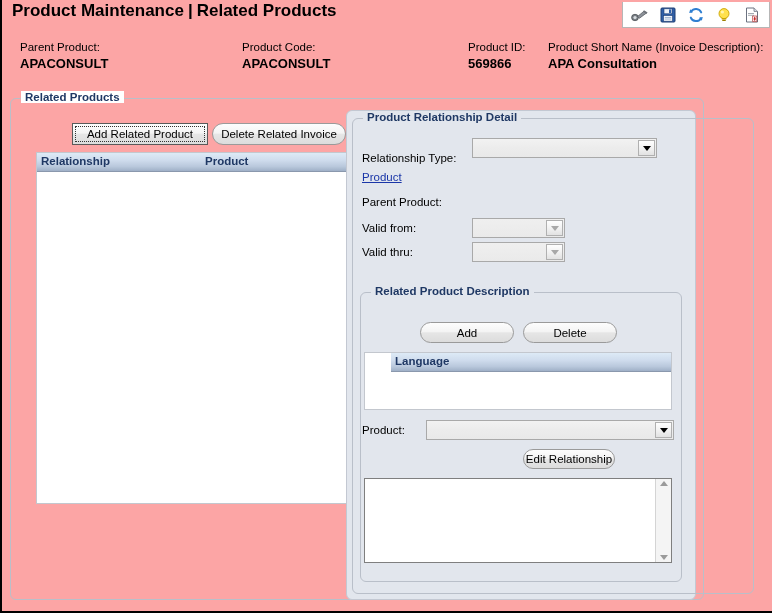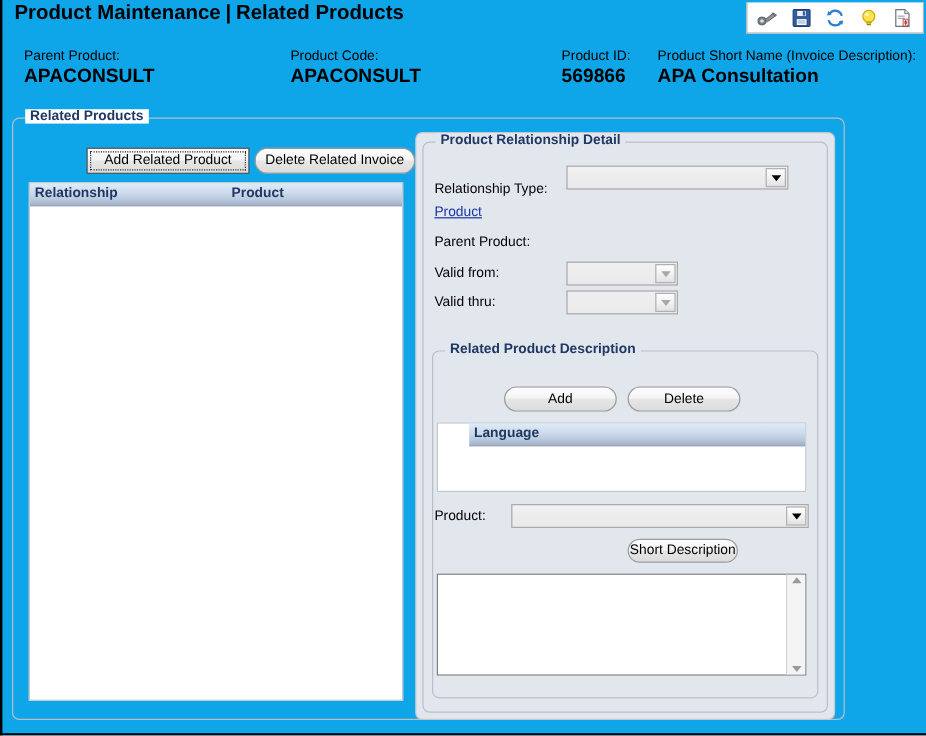--- a/index.html
+++ b/index.html
@@ -11,21 +11,21 @@
     font-family: "Liberation Sans", sans-serif;
     -webkit-font-smoothing: none;
   }
   #app {
     position: relative;
     width: 772px;
     height: 613px;
     box-sizing: border-box;
     border-left: 2px solid #000000;
     border-bottom: 2px solid #000000;
-    background: #0ea5e9;
+    background: #fca5a5;
     overflow: hidden;
     text-decoration: underline;
   }
 
   
   .title-bar {
     position: absolute;
     left: 0; top: 0;
     width: 770px; height: 28px;
     box-sizing: border-box;
@@ -72,21 +72,21 @@
     left: 0; top: 40px;
     width: 770px; height: 40px;
   }
   .hdr-field { position: absolute; white-space: nowrap; }
   .hdr-label {
     font-size: 11.5px;
     color: #000000;
     line-height: 14px;
   }
   .hdr-value {
-    font-size: 16px;
+    font-size: 13px;
     font-weight: bold;
     color: #000000;
     line-height: 15px;
     margin-top: 2px;
   }
   .f1 { left: 18px;  top: 0; }
   .f2 { left: 240px; top: 0; }
   .f3 { left: 466px; top: 0; }
   .f4 { left: 546px; top: 0; }
 
@@ -167,37 +167,37 @@
   .grid-th {
     position: absolute;
     top: 2px;
     font-size: 11.5px;
     font-weight: bold;
     color: #1f3864;
     white-space: nowrap;
   }
   .grid-body { background: #ffffff; }
 
-  #grid-related { left: 22px; top: 152px; width: 312px; height: 432px; }
+  #grid-related { left: 34px; top: 152px; width: 312px; height: 352px; }
   #grid-related .grid-th.c1 { left: 4px; }
   #grid-related .grid-th.c2 { left: 168px; }
 
   
   #panel-right {
     position: absolute;
     left: 344px; top: 110px;
     width: 350px; height: 490px;
     box-sizing: border-box;
     background: #e2e6ed;
     border: 1px solid #c3c8d2;
     border-radius: 6px;
   }
   #gb-rel-detail {
     left: 350px; top: 118px;
-    width: 338px; height: 476px;
+    width: 402px; height: 476px;
     border: 1px solid #b9bfc9;
     background: transparent;
   }
 
   .fld-label {
     position: absolute;
     font-size: 11.5px;
     color: #000000;
     white-space: nowrap;
   }
@@ -458,21 +458,21 @@
   </div>
 
   <div class="fld-label" style="left:360px; top:424px;">Product:</div>
   <div class="combo" id="cmb-language">
     <div class="combo-text"></div>
     <div class="combo-btn">
         <span class="arrow-down"></span>
       </div>
   </div>
 
-  <div class="btn" id="btn-edit-desc">Short Description</div>
+  <div class="btn" id="btn-edit-desc">Edit Relationship</div>
 
   <div id="desc-textarea">
     <div class="ta-text"></div>
     <div class="vscroll">
       <span class="sb-arrow-up"></span>
       <span class="sb-track"></span>
       <span class="sb-arrow-dn"></span>
     </div>
   </div>
 

